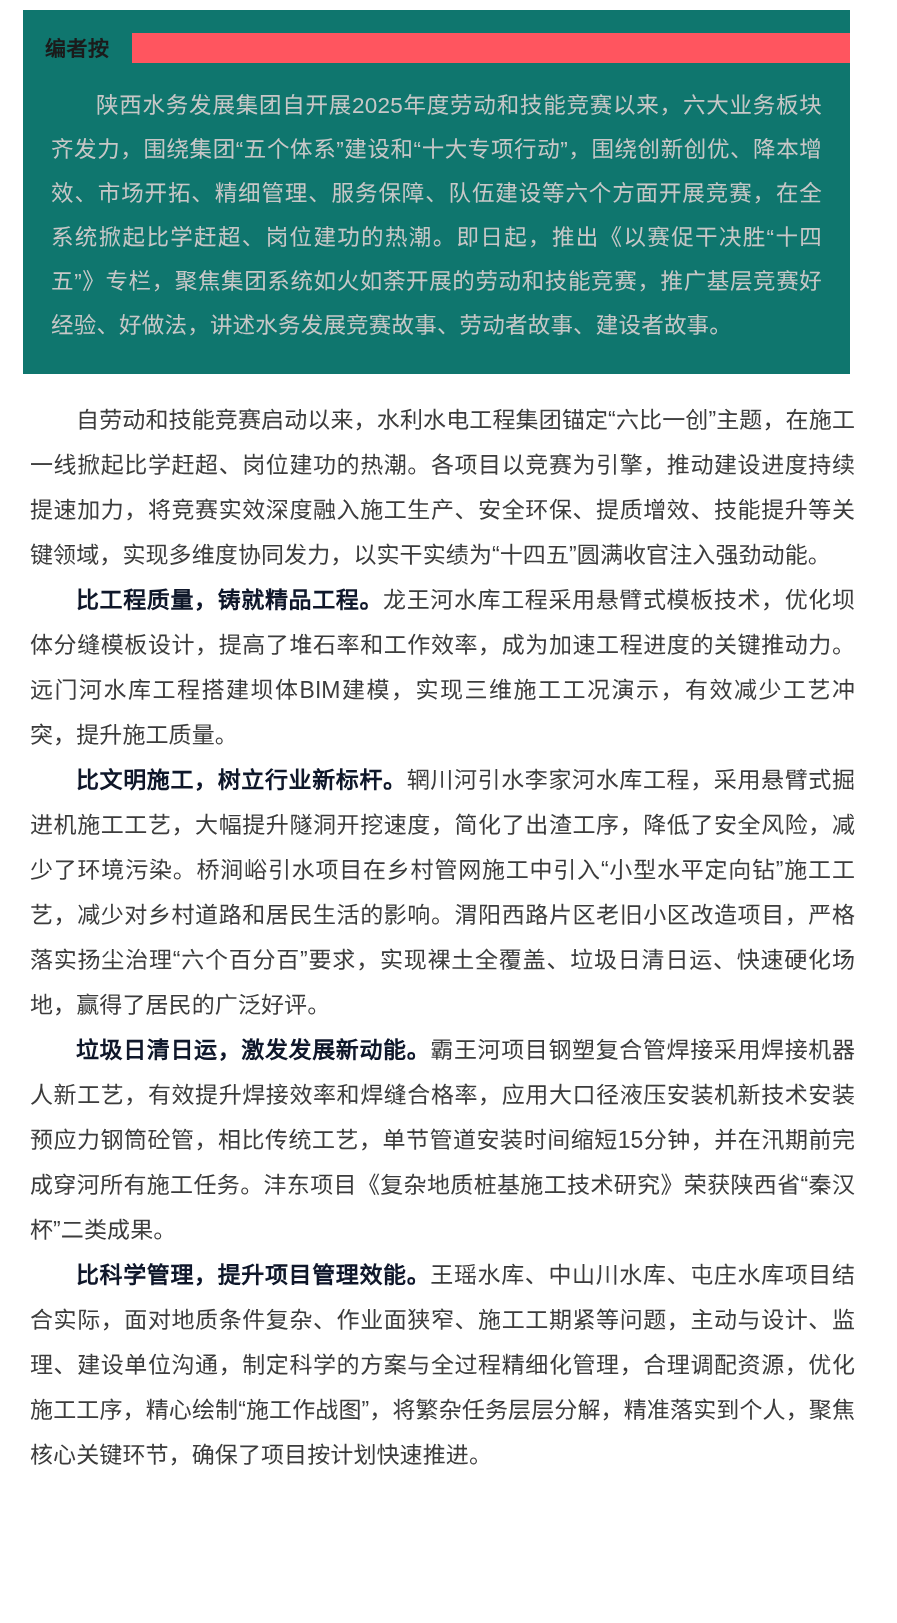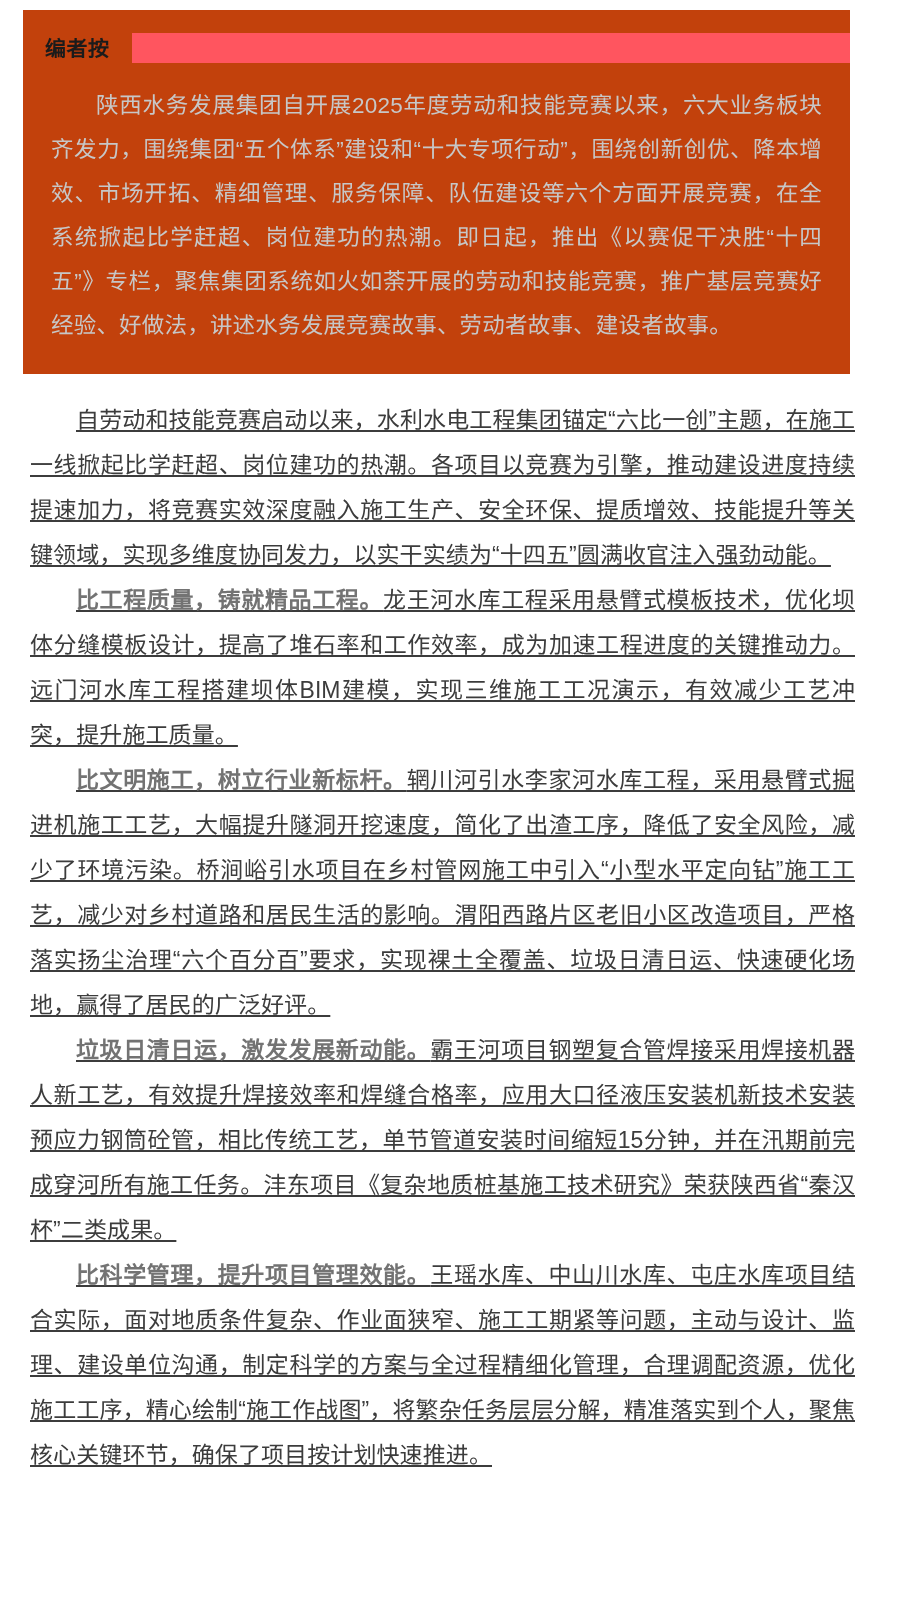--- a/index.html
+++ b/index.html
@@ -75,38 +75,37 @@
 
   .para {
     font-size: 23px;
     line-height: 45px;
     color: #3c3c3c;
     text-align: justify;
     text-justify: inter-ideograph;
     text-indent: 2em;
     margin: 0;
     letter-spacing: 0.1px;
-    text-decoration: underline;
   }
 
   .para + .para {
     margin-top: 0px;
   }
 
   .para b, .lead {
     font-weight: bold;
-    color: #737373;
+    color: #0f172a;
   }
 </style>
 </head>
 <body style="background: rgb(255, 255, 255);">
 
 <div class="page">
 
-  <section class="editor-note" style="background: #c2410c;">
+  <section class="editor-note" style="background: #0f766e;">
     <div class="note-header">
       <span class="note-label">编者按</span>
       <span class="note-bar" style="background: rgb(255, 85, 95);"></span>
     </div>
     <p class="note-body" style="color: rgb(199, 199, 199);">陕西水务发展集团自开展2025年度劳动和技能竞赛以来，六大业务板块齐发力，围绕集团“五个体系”建设和“十大专项行动”，围绕创新创优、降本增效、市场开拓、精细管理、服务保障、队伍建设等六个方面开展竞赛，在全系统掀起比学赶超、岗位建功的热潮。即日起，推出《以赛促干决胜“十四五”》专栏，聚焦集团系统如火如荼开展的劳动和技能竞赛，推广基层竞赛好经验、好做法，讲述水务发展竞赛故事、劳动者故事、建设者故事。</p>
   </section>
 
   <article class="article">
     <p class="para">
       <b class="lead"></b><span>自劳动和技能竞赛启动以来，水利水电工程集团锚定“六比一创”主题，在施工一线掀起比学赶超、岗位建功的热潮。各项目以竞赛为引擎，推动建设进度持续提速加力，将竞赛实效深度融入施工生产、安全环保、提质增效、技能提升等关键领域，实现多维度协同发力，以实干实绩为“十四五”圆满收官注入强劲动能。</span>

